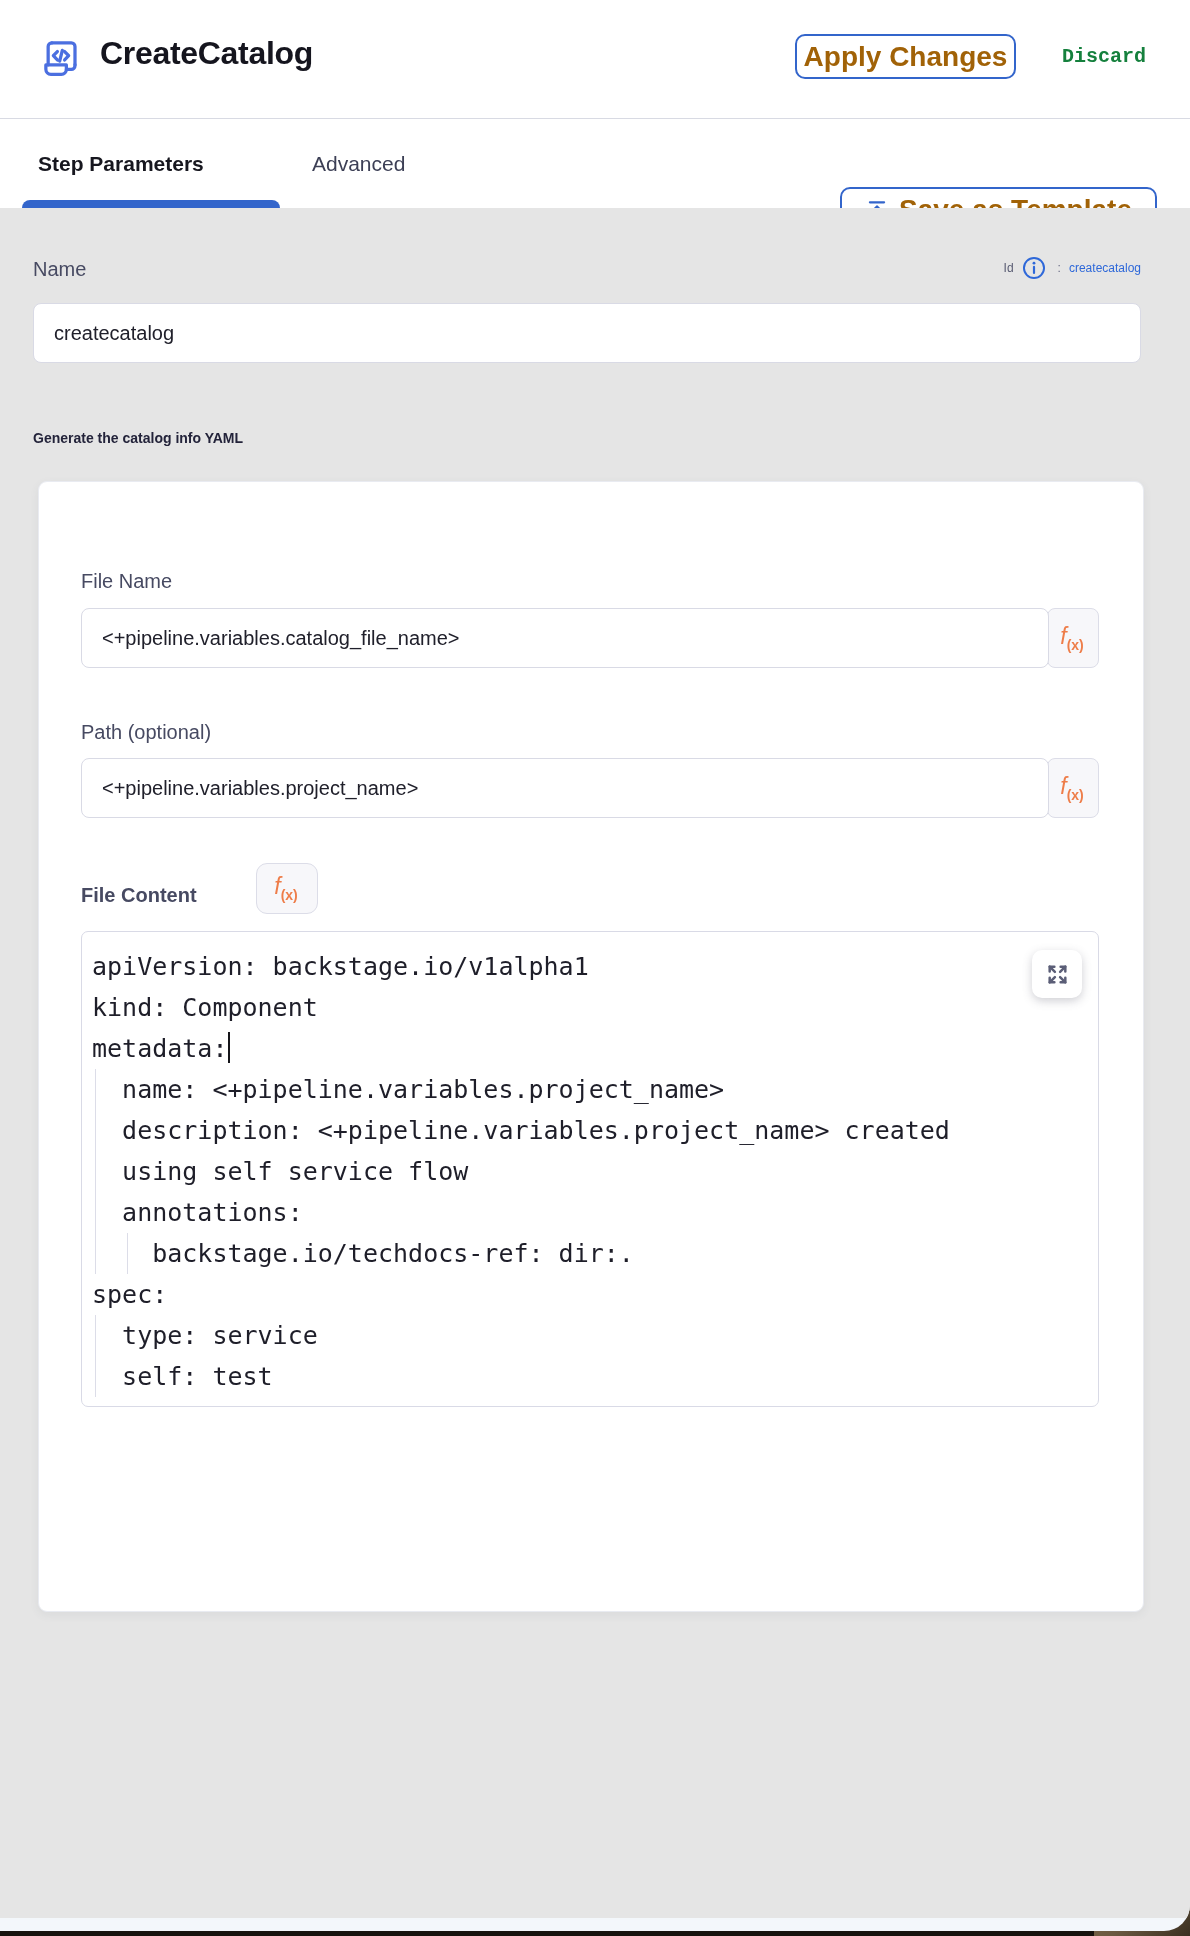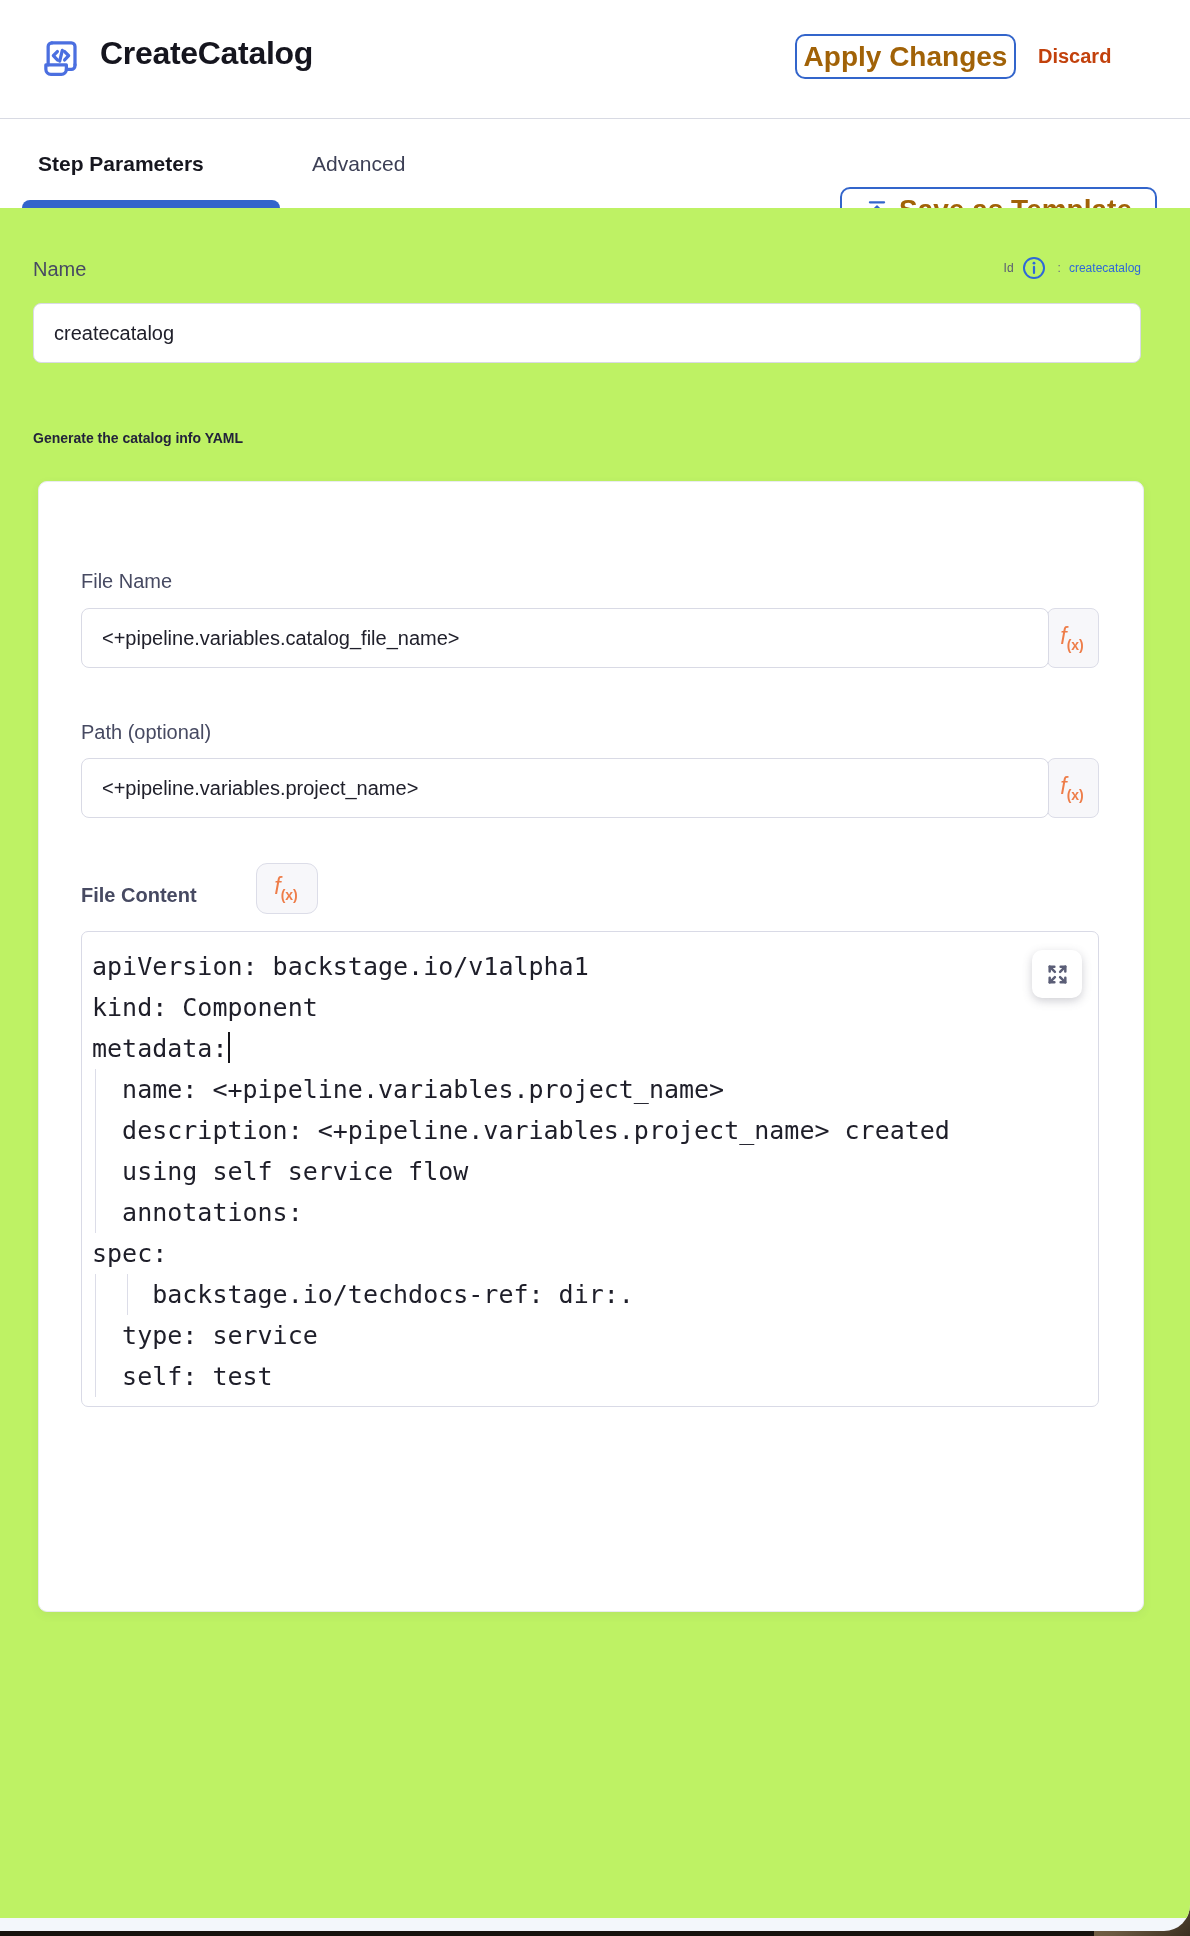--- a/index.html
+++ b/index.html
@@ -17,36 +17,36 @@
 
   
   .topbar { position:absolute; top:0; left:0; width:100%; height:118px; background:#ffffff; }
   .step-icon { position:absolute; left:38px; top:36px; width:46px; height:46px; }
   .page-title { position:absolute; left:100px; top:30px; height:46px; line-height:46px;
     font-size:32px; font-weight:700; color:#15151e; letter-spacing:-0.3px; }
   .btn-outline { position:absolute; display:flex; align-items:center; justify-content:center;
     gap:10px; background:#fff; border:2px solid #3365cb; border-radius:10px;
     color:#a16207; font-size:28px; font-weight:700; cursor:pointer; }
   .apply-btn { left:795px; top:34px; width:221px; height:45px; }
-  .discard-btn { position:absolute; left:1032px; top:44px; font-size:20px; font-weight:700;
-    color:#c2410c; background:none; border:none; cursor:pointer; }
+  .discard-btn { position:absolute; left:1056px; top:44px; font-size:20px; font-weight:700;
+    color:#15803d; background:none; border:none; cursor:pointer;font-family:Liberation Mono, monospace; }
 
   
   .tabbar { position:absolute; top:118px; left:0; width:100%; height:90px; background:#ffffff;
     border-top:1px solid #d8dae3; }
   .tab { position:absolute; top:0; height:100%; display:flex; align-items:center;
     font-size:21px; cursor:pointer; background:none; border:none; padding:0; }
   .tab-active { left:38px; font-weight:700; color:#17171f; }
   .tab-inactive { left:312px; font-weight:500; color:#3c3f55; }
   .tab-underline { position:absolute; left:22px; bottom:0; width:258px; height:8px;
     background:#3365cb; border-radius:8px 8px 0 0; }
   .save-template-btn { left:840px; top:23px; width:317px; height:46px;margin-top:45px; }
 
   
-  .content { position:absolute; top:208px; left:0; width:100%; bottom:13px; background:#bef264; }
+  .content { position:absolute; top:208px; left:0; width:100%; bottom:13px; background:#e5e5e5; }
 
   .field-label { font-size:20px; font-weight:500; color:#474a62; }
   .name-label { position:absolute; left:33px; top:50px; }
   .id-row { position:absolute; right:49px; top:48px; display:flex; align-items:center; gap:8px;
     font-size:12px; }
   .id-label { color:#595c73; }
   .id-sep { color:#6b6d85; margin-left:4px; }
   .id-value { color:#2e68d9; cursor:pointer; }
   .text-input { position:absolute; height:60px; background:#fff; border:1px solid #d9dae5;
     border-radius:8px; font-size:20px; color:#20202b; padding:0 20px;
@@ -180,22 +180,22 @@
 
       <div class="editor">
         <div class="code" id="code-area">
             <div class="code-line"><span>apiVersion: backstage.io/v1alpha1</span></div>
             <div class="code-line"><span>kind: Component</span></div>
             <div class="code-line"><span>metadata:</span><span class="cursor"></span></div>
             <div class="code-line"><span class="guide g0"></span><span>  name: &lt;+pipeline.variables.project_name&gt;</span></div>
             <div class="code-line"><span class="guide g0"></span><span>  description: &lt;+pipeline.variables.project_name&gt; created</span></div>
             <div class="code-line"><span class="guide g0"></span><span>  using self service flow</span></div>
             <div class="code-line"><span class="guide g0"></span><span>  annotations:</span></div>
+            <div class="code-line"><span class="guide g0"></span><span class="guide g1"></span><span>    backstage.io/techdocs-ref: dir:.</span></div>
             <div class="code-line"><span>spec:</span></div>
-            <div class="code-line"><span class="guide g0"></span><span class="guide g1"></span><span>    backstage.io/techdocs-ref: dir:.</span></div>
             <div class="code-line"><span class="guide g0"></span><span>  type: service</span></div>
             <div class="code-line"><span class="guide g0"></span><span>  self: test</span></div>
           </div>
         <button class="expand-btn">
           <span style="display:flex;">
             <svg viewBox="0 0 24 24" width="25" height="25" fill="none" stroke="#5b5e77" stroke-width="2.4" stroke-linecap="round" stroke-linejoin="round">
               <path d="M9.5 9.5 L4.5 4.5"></path>
                 <path d="M4.5 9 V4.5 H9"></path>
               <path d="M14.5 9.5 L19.5 4.5"></path>
                 <path d="M15 4.5 H19.5 V9"></path>

